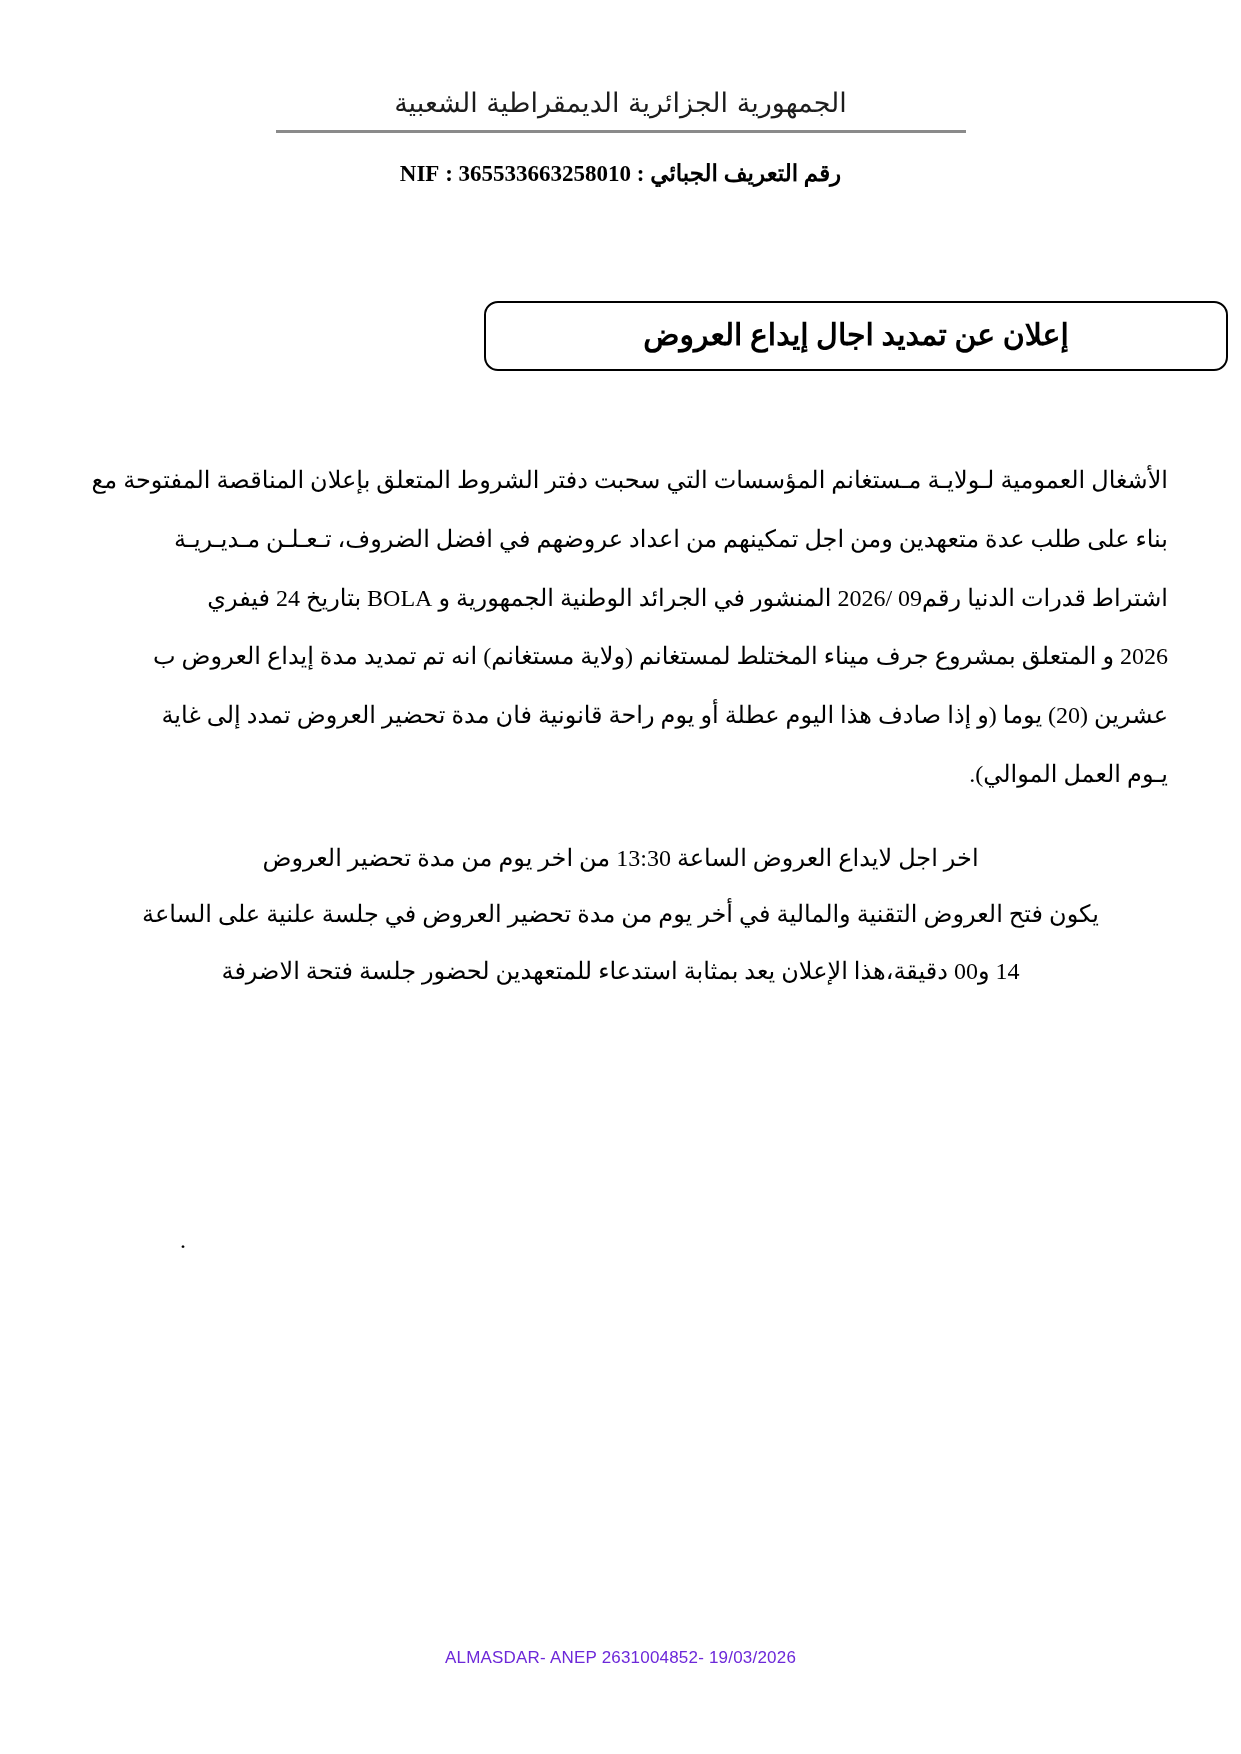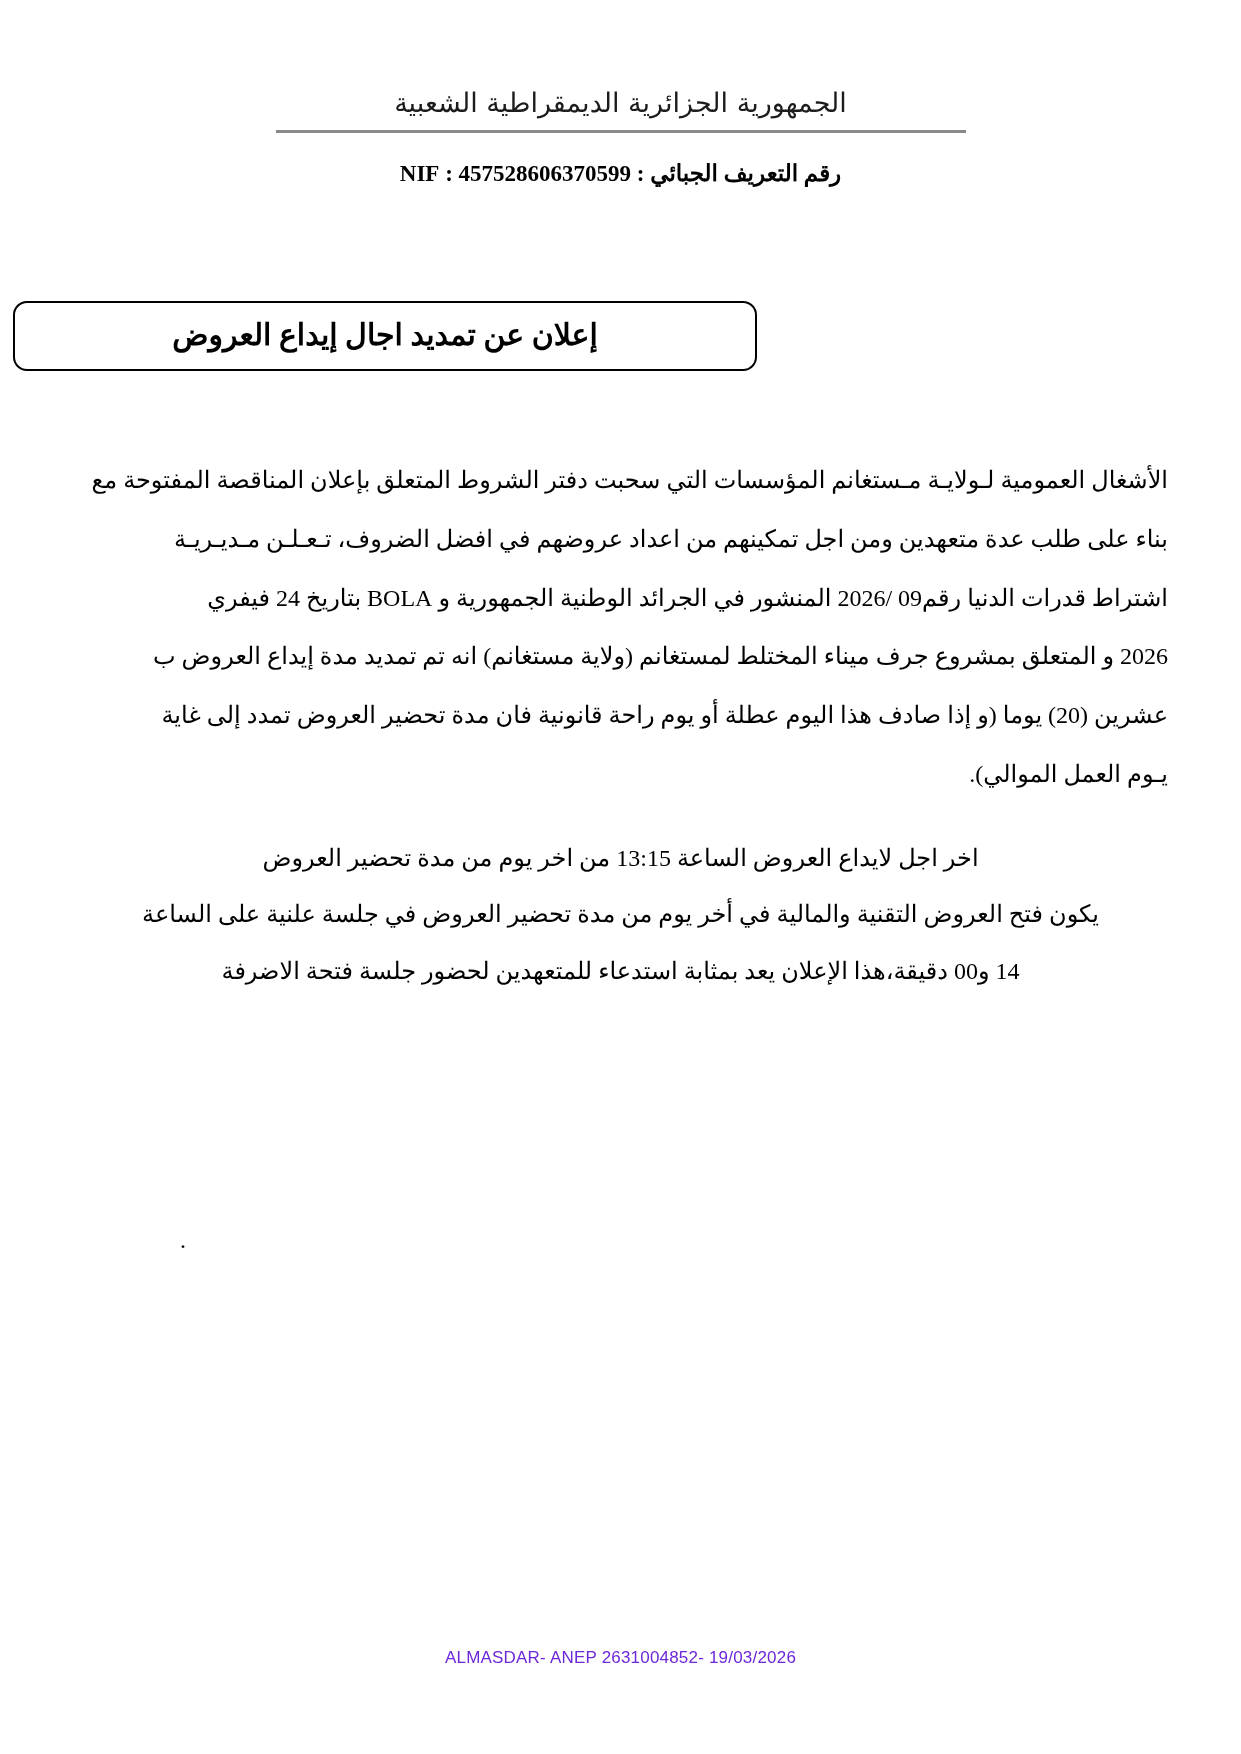--- a/index.html
+++ b/index.html
@@ -54,21 +54,21 @@
     margin-top: 26px;
     font-family: "Liberation Serif", "DejaVu Serif", serif;
     font-size: 23px;
     font-weight: 700;
     line-height: 1.3;
   }
 
   
   .title-box-wrap {
     display: flex;
-    justify-content: flex-end;
+    justify-content: flex-start;
     margin-top: 112px;
   }
   .title-box {
     border: 2px solid #000000;
     border-radius: 14px;
     padding: 14px 90px 16px 90px;
     min-width: 560px;
     text-align: center;
   }
   .title-box-text {
@@ -138,39 +138,39 @@
 </style>
 </head>
 <body>
 
 <div class="page">
 
   <div class="republic-header">الجمهورية الجزائرية الديمقراطية الشعبية</div>
   <div class="header-rule"></div>
 
 
-  <div class="nif-line">رقم التعريف الجبائي : 457528606370599  :  NIF</div>
+  <div class="nif-line">رقم التعريف الجبائي : 365533663258010  :  NIF</div>
 
   <div class="title-box-wrap">
     <div class="title-box">
       <div class="title-box-text">إعلان عن تمديد اجال إيداع العروض</div>
     </div>
   </div>
 
   <div class="body-block">
     <span class="body-line justify">الأشغال العمومية لـولايـة مـستغانم  المؤسسات التي سحبت دفتر الشروط المتعلق بإعلان المناقصة المفتوحة  مع</span>
     <span class="body-line justify">بناء على طلب عدة متعهدين ومن اجل تمكينهم من اعداد عروضهم في افضل الضروف،  تـعـلـن مـديـريـة</span>
     <span class="body-line justify">اشتراط قدرات الدنيا رقم09 /2026 المنشور في الجرائد الوطنية الجمهورية و BOLA بتاريخ 24 فيفري</span>
     <span class="body-line justify">2026 و المتعلق بمشروع جرف ميناء المختلط لمستغانم  (ولاية مستغانم) انه تم تمديد مدة إيداع العروض ب</span>
     <span class="body-line justify">عشرين (20) يوما (و إذا صادف هذا اليوم عطلة أو يوم راحة قانونية فان مدة تحضير العروض تمدد إلى غاية</span>
     <span class="body-line right">يـوم العمل الموالي).</span>
   </div>
 
   <div class="tail-block">
-    <span class="tail-line">اخر اجل لايداع العروض الساعة 13:15 من اخر يوم من مدة تحضير العروض</span>
+    <span class="tail-line">اخر اجل لايداع العروض الساعة 13:30 من اخر يوم من مدة تحضير العروض</span>
     <span class="tail-line">يكون فتح العروض التقنية والمالية في أخر يوم من مدة تحضير العروض  في جلسة علنية على الساعة</span>
     <span class="tail-line">14 و00 دقيقة،هذا الإعلان يعد بمثابة استدعاء للمتعهدين لحضور جلسة فتحة الاضرفة</span>
   </div>
 
   <div class="stray-dot">.</div>
 
   <div class="footer">ALMASDAR- ANEP 2631004852- 19/03/2026</div>
 
 </div>
 

